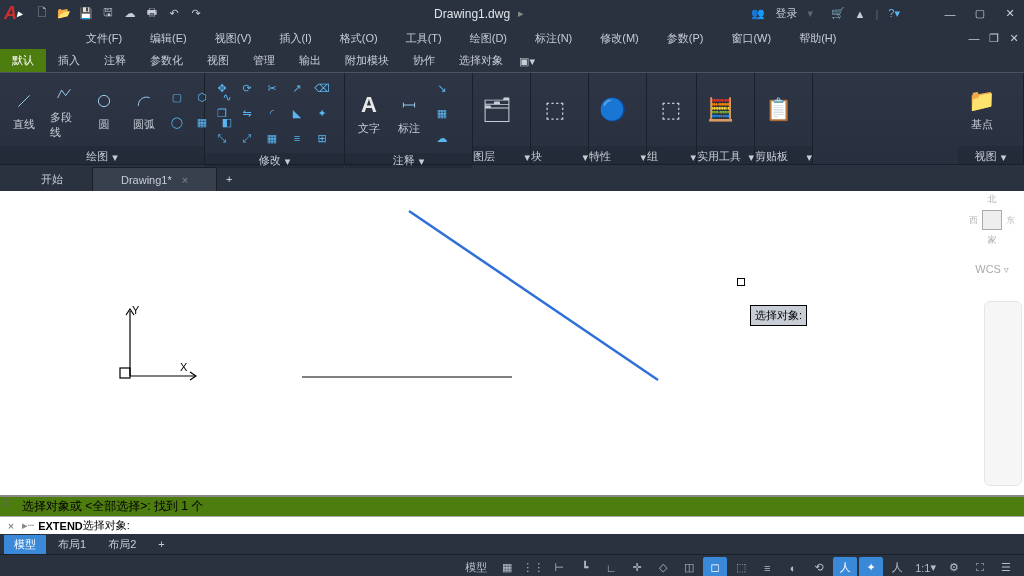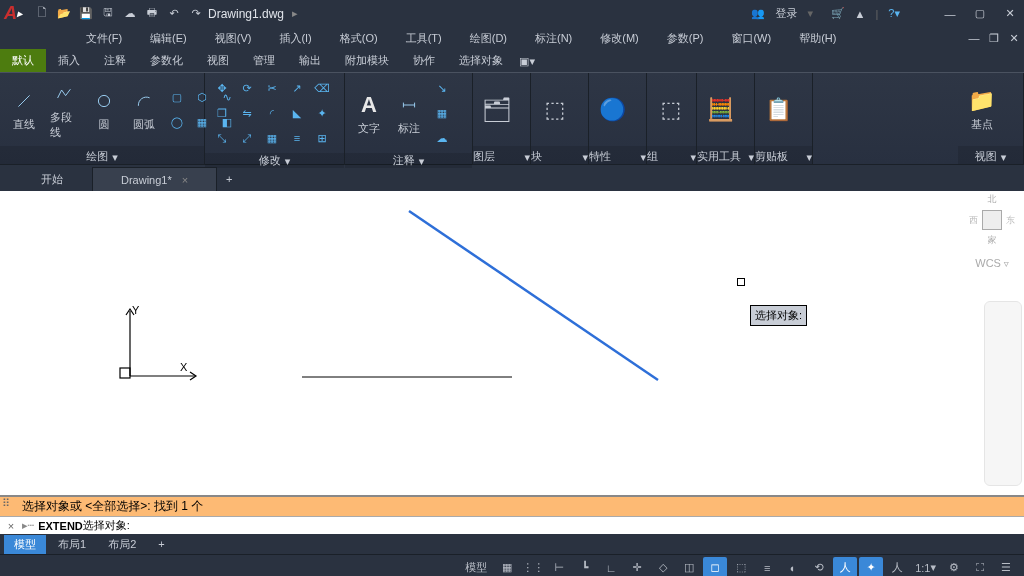--- a/index.html
+++ b/index.html
@@ -1,21 +1,21 @@
 <!DOCTYPE html>
 <html><head>
 <meta charset="utf-8">
 <style>
 *{box-sizing:border-box;margin:0;padding:0;font-family:"Microsoft YaHei",Arial,sans-serif;font-size:11px;user-select:none}
 body{background:#2a3240;width:1024px;height:576px;overflow:hidden;color:#d0d5dd}
 
 .titlebar{height:27px;background:#2a3240;display:flex;align-items:center;padding:0 4px;gap:2px}
 .logo{width:26px;height:22px;color:#c92e2e;font-weight:bold;font-size:18px;font-style:italic;display:flex;align-items:center}
 .qat-btn{width:20px;height:20px;display:flex;align-items:center;justify-content:center;color:#c8cdd6;cursor:pointer}
-.title-center{flex:1;display:flex;align-items:center;justify-content:flex-start;gap:8px}
+.title-center{flex:1;display:flex;align-items:center;justify-content:center;gap:8px}
 .filename{color:#e0e4ea;font-size:12px}
 .search-box{background:#38404e;width:160px;height:18px;padding:0 4px;color:#7a8090;font-size:11px;display:flex;align-items:center}
 .title-right{display:flex;align-items:center;gap:10px;color:#c8cdd6}
 .win-btn{width:20px;height:20px;display:flex;align-items:center;justify-content:center;color:#c8cdd6;cursor:pointer}
 
 .menubar{height:22px;display:flex;align-items:center;padding-left:76px;gap:8px}
 .menubar span{padding:2px 10px;color:#c8cdd6;cursor:pointer}
 .menubar-right{margin-left:auto;display:flex}
 
 .ribbon-tabs{height:24px;display:flex;align-items:flex-end;border-bottom:1px solid #4a5260}
@@ -38,21 +38,21 @@
 
 .canvas-wrap{position:relative;height:304px;background:#fff}
 .canvas{position:absolute;inset:0}
 .side-widget{position:absolute;right:2px;top:2px;width:60px;display:flex;flex-direction:column;align-items:center;gap:4px;color:#888}
 .nav-cube{width:20px;height:20px;border:1px solid #aaa;background:#eee}
 .nav-bar{position:absolute;right:2px;top:110px;width:38px;height:185px;background:#f0f0f0;border:1px solid #d0d0d0;border-radius:6px;opacity:0.55}
 .tooltip{position:absolute;left:750px;top:114px;background:#c8cdd6;border:1px solid #000;padding:2px 4px;font-size:11px;color:#000}
 .pickbox{position:absolute;left:737px;top:87px;width:8px;height:8px;border:1px solid #000}
 
 .cmdarea{background:#e8e8e8;border-top:2px solid #888}
-.cmd-history{padding:1px 22px;color:#000;background:#fdba74;font-size:12px}
+.cmd-history{padding:1px 22px;color:#000;background:#4d7c0f;font-size:12px}
 .cmd-input{display:flex;align-items:center;background:#fff;border-top:1px solid #aaa;padding:1px 4px;color:#000;font-size:12px}
 .cmd-x{width:14px;text-align:center;color:#666;cursor:pointer}
 
 .layout-tabs{height:20px;background:#2a3240;display:flex;align-items:center;padding:0 4px;gap:2px}
 .ltab{padding:2px 10px;color:#c8cdd6;cursor:pointer}
 .ltab.active{background:#3a88d8;color:#fff}
 
 .statusbar{height:26px;background:#2a3240;display:flex;align-items:center;justify-content:flex-end;padding:0 6px;gap:2px;border-top:1px solid #1a2028}
 .sbtn{width:24px;height:22px;display:flex;align-items:center;justify-content:center;color:#b8bdc6;cursor:pointer;border-radius:2px}
 .sbtn.on{background:#3a88d8;color:#fff}
@@ -337,21 +337,21 @@
   <div class="pickbox"></div>
   <div class="tooltip">选择对象:</div>
   <div class="side-widget">
     <div style="font-size:9px;color:#aaa">北</div>
     <div style="display:flex;align-items:center;gap:4px">
         <span style="color:#bbb;font-size:9px">西</span>
         <div class="nav-cube"></div>
         <span style="color:#bbb;font-size:9px">东</span>
       </div>
     <div style="font-size:9px;color:#aaa">家</div>
-    <div style="font-size:10px;color:#aaa;margin-top:6px"><span>WCS</span> ▿</div>
+    <div style="font-size:10px;color:#aaa;margin-top:12px"><span>WCS</span> ▿</div>
   </div>
   <div class="nav-bar"></div>
 </div>
 
 <div class="cmdarea">
   <div style="position:relative">
     <div style="position:absolute;left:2px;top:0;color:#666;cursor:pointer">⠿</div>
     <div class="cmd-history">选择对象或 &lt;全部选择&gt;:   找到  1 个</div>
   </div>
   <div class="cmd-input">

